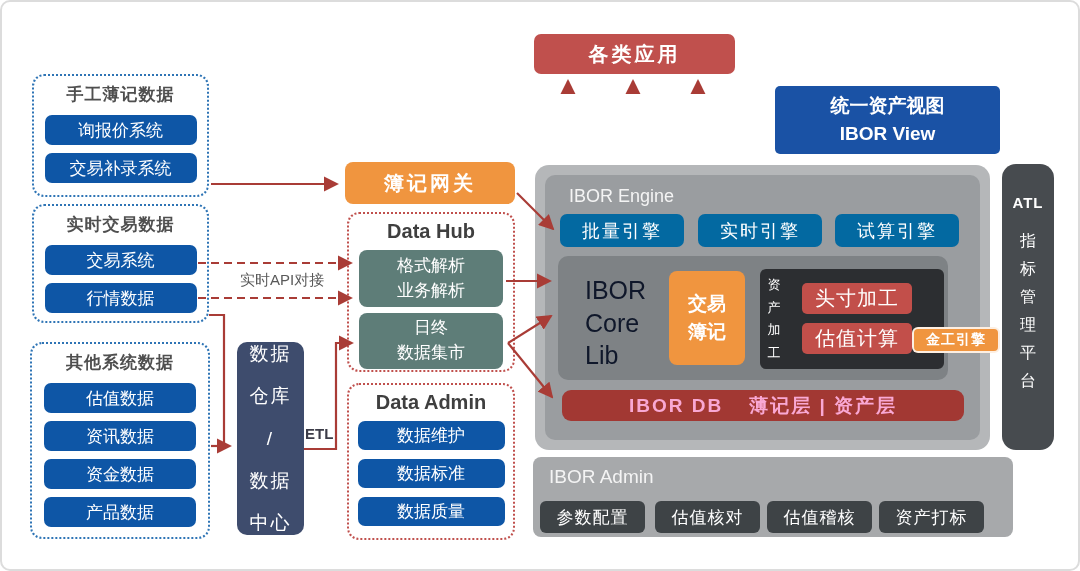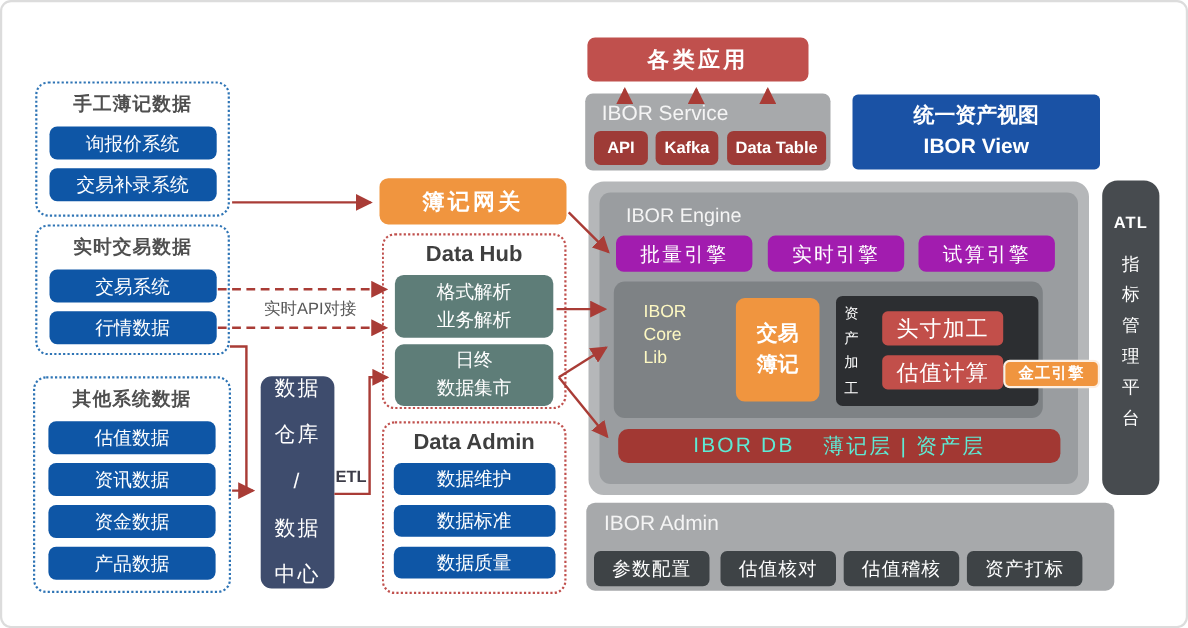--- a/index.html
+++ b/index.html
@@ -70,46 +70,46 @@
 
   .view-box {
     background: #1a52a5; border-radius: 5px; color: #fff; text-align: center;
     font-size: 19px; font-weight: 600; line-height: 1.5;
     display: flex; flex-direction: column; justify-content: center;
   }
 
   .big-panel { background: #b5b7b9; border-radius: 14px; }
   .engine-panel { background: #9a9da0; border-radius: 10px; }
   .engine-pill {
-    background: #a21caf; border-radius: 7px; color: #fff; font-size: 18px; font-weight: 500;
+    background: #0369a1; border-radius: 7px; color: #fff; font-size: 18px; font-weight: 500;
     letter-spacing: 2px; height: 33px; display: flex; align-items: center; justify-content: center;
   }
   .core-box { background: #7e8285; border-radius: 10px; }
-  .core-label { color: #fef9c3; font-size: 16px; font-weight: 500; line-height: 1.3; }
+  .core-label { color: #0f172a; font-size: 25px; font-weight: 500; line-height: 1.3; }
   .booking-box {
     background: #f0953f; border-radius: 8px; color: #fff; text-align: center;
     font-size: 19px; font-weight: 600; line-height: 1.5;
     display: flex; flex-direction: column; justify-content: center;
   }
   .asset-dark { background: #2c2e31; border-radius: 6px; }
   .asset-vert {
     color: #fff; font-size: 13px; font-weight: 500;
     display: flex; flex-direction: column; align-items: center; justify-content: space-between;
   }
   .red-pill {
     background: #c24f4a; border-radius: 5px; color: #fff; font-size: 20px; font-weight: 500;
     letter-spacing: 1px; height: 31px; display: flex; align-items: center; justify-content: center;
   }
   .fin-tag {
     background: #f0953f; border: 2px solid rgba(255,255,255,0.85); border-radius: 6px;
     color: #fff; font-size: 14px; font-weight: 600; letter-spacing: 1px;
     display: flex; align-items: center; justify-content: center; z-index: 30;
   }
   .db-bar {
-    background: #a23833; border-radius: 9px; color: #5eead4; font-size: 19px; font-weight: 400;
+    background: #a23833; border-radius: 9px; color: #f9a8d4; font-size: 19px; font-weight: 700;
     display: flex; align-items: center; justify-content: center; letter-spacing: 2px;
   }
   .db-bar .gap { width: 26px; }
 
   .admin-panel { background: #a7a9ab; border-radius: 8px; }
   .admin-pill {
     background: #3e4346; border-radius: 6px; color: #fff; font-size: 17px; font-weight: 500;
     letter-spacing: 1px; width: 105px; height: 32px;
     display: flex; align-items: center; justify-content: center;
   }
@@ -176,26 +176,20 @@
 
   <div class="abs hub-group" style="left:345px; top:381px; width:168px; height:157px;">
     <div class="hub-title">Data Admin</div>
     <div class="blue-pill" style="width:147px; height:29px; margin-bottom:9px;">数据维护</div>
     <div class="blue-pill" style="width:147px; height:29px; margin-bottom:9px;">数据标准</div>
     <div class="blue-pill" style="width:147px; height:29px;">数据质量</div>
   </div>
 
   <div class="abs apps-box" style="left:532px; top:32px; width:201px; height:40px;">各类应用</div>
 
-  <div class="abs service-panel" style="left:530px; top:83px; width:223px; height:70px;">
-    <div class="abs panel-label" style="left:15px; top:8px;">IBOR Service</div>
-    <div class="abs darkred-pill" style="left:8px; top:34px; width:49px;">API</div>
-    <div class="abs darkred-pill" style="left:64px; top:34px; width:57px;">Kafka</div>
-    <div class="abs darkred-pill" style="left:129px; top:34px; width:90px;">Data Table</div>
-  </div>
 
   <div class="abs view-box" style="left:773px; top:84px; width:225px; height:68px;">
     <span>统一资产视图</span>
     <span>IBOR View</span>
   </div>
 
   <div class="abs big-panel" style="left:533px; top:163px; width:455px; height:285px;"></div>
 
   <div class="abs engine-panel" style="left:543px; top:173px; width:435px; height:265px;">
     <div class="abs panel-label" style="left:24px; top:11px; font-size:18px;">IBOR Engine</div>

